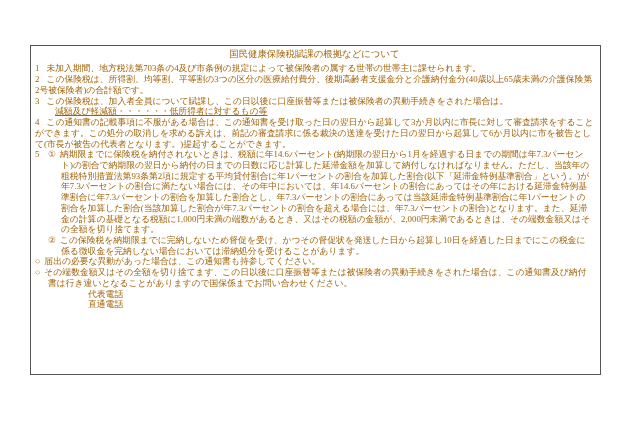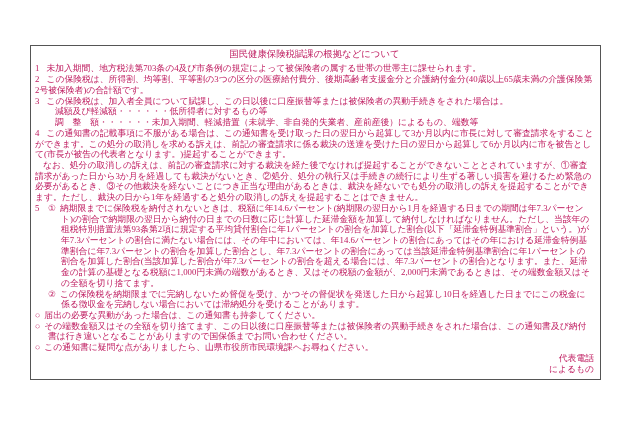--- a/index.html
+++ b/index.html
@@ -6,21 +6,21 @@
     margin: 0;
     padding: 0;
     background: #ffffff;
   }
   .page {
     position: relative;
     width: 630px;
     height: 439px;
     background: #ffffff;
     font-family: "Liberation Serif", "DejaVu Serif", serif;
-    color: #be185d;
+    color: #a16207;
     overflow: hidden;
   }
   .doc-box {
     position: absolute;
     left: 30px;
     top: 45px;
     width: 571px;
     min-height: 330px;
     box-sizing: border-box;
     border: 1px solid #555555;
@@ -31,39 +31,39 @@
     letter-spacing: 0;
   }
   .doc-title {
     text-align: center;
     font-size: 9.4px;
     margin-bottom: 3px;
     white-space: nowrap;
   }
   .item { margin: 0; }
   .item .num { margin-right: 7px; }
-  .sub3 { padding-left: 20px; }
+  .sub3 { padding-left: 20px; text-decoration: underline; }
   .nao  { text-indent: 8px; }
   .item5 { position: relative; }
   .item5 .num5 {
     position: absolute;
     left: 0;
     top: 0;
   }
   .sub5 {
     padding-left: 26px;
     text-indent: -13px;
   }
   .sub5 .marker { margin-right: 4px; }
   .note {
     padding-left: 13px;
     text-indent: -13px;
   }
   .note .marker { margin-right: 4px; }
-  .phone { padding-left: 53px; text-align: right; }
+  .phone { padding-left: 53px; }
 </style>
 </head>
 <body>
 
 <div class="page">
   <div class="doc-box">
 
     <div class="doc-title">国民健康保険税賦課の根拠などについて</div>
 
     <div class="item">
@@ -71,44 +71,39 @@
     </div>
 
     <div class="item">
       <span class="num">2</span><span>この保険税は、所得割、均等割、平等割の3つの区分の医療給付費分、後期高齢者支援金分と介護納付金分(40歳以上65歳未満の介護保険第2号被保険者)の合計額です。</span>
     </div>
 
     <div class="item">
       <span class="num">3</span><span>この保険税は、加入者全員について賦課し、この日以後に口座振替等または被保険者の異動手続きをされた場合は。</span>
     </div>
     <div class="sub3">減額及び軽減額・・・・・・低所得者に対するもの等</div>
-    <div class="sub3">調　整　額・・・・・・未加入期間、軽減措置（未就学、非自発的失業者、産前産後）によるもの、端数等</div>
 
     <div class="item">
       <span class="num">4</span><span>この通知書の記載事項に不服がある場合は、この通知書を受け取った日の翌日から起算して3か月以内に市長に対して審査請求をすることができます。この処分の取消しを求める訴えは、前記の審査請求に係る裁決の送達を受けた日の翌日から起算して6か月以内に市を被告として(市長が被告の代表者となります。)提起することができます。</span>
     </div>
-    <div class="nao">なお、処分の取消しの訴えは、前記の審査請求に対する裁決を経た後でなければ提起することができないこととされていますが、①審査請求があった日から3か月を経過しても裁決がないとき、②処分、処分の執行又は手続きの続行により生ずる著しい損害を避けるため緊急の必要があるとき、③その他裁決を経ないことにつき正当な理由があるときは、裁決を経ないでも処分の取消しの訴えを提起することができます。ただし、裁決の日から1年を経過すると処分の取消しの訴えを提起することはできません。</div>
 
     <div class="item item5">
       <span class="num5">5</span>
       <div class="sub5">
         <span class="marker">①</span><span>納期限までに保険税を納付されないときは、税額に年14.6パーセント(納期限の翌日から1月を経過する日までの期間は年7.3パーセント)の割合で納期限の翌日から納付の日までの日数に応じ計算した延滞金額を加算して納付しなければなりません。ただし、当該年の租税特別措置法第93条第2項に規定する平均貸付割合に年1パーセントの割合を加算した割合(以下「延滞金特例基準割合」という。)が年7.3パーセントの割合に満たない場合には、その年中においては、年14.6パーセントの割合にあってはその年における延滞金特例基準割合に年7.3パーセントの割合を加算した割合とし、年7.3パーセントの割合にあっては当該延滞金特例基準割合に年1パーセントの割合を加算した割合(当該加算した割合が年7.3パーセントの割合を超える場合には、年7.3パーセントの割合)となります。また、延滞金の計算の基礎となる税額に1,000円未満の端数があるとき、又はその税額の金額が、2,000円未満であるときは、その端数金額又はその全額を切り捨てます。</span>
       </div>
       <div class="sub5">
         <span class="marker">②</span><span>この保険税を納期限までに完納しないため督促を受け、かつその督促状を発送した日から起算し10日を経過した日までにこの税金に係る徴収金を完納しない場合においては滞納処分を受けることがあります。</span>
       </div>
     </div>
 
     <div class="note">
       <span class="marker">○</span><span>届出の必要な異動があった場合は、この通知書も持参してください。</span>
     </div>
     <div class="note">
       <span class="marker">○</span><span>その端数金額又はその全額を切り捨てます、この日以後に口座振替等または被保険者の異動手続きをされた場合は、この通知書及び納付書は行き違いとなることがありますので国保係までお問い合わせください。</span>
     </div>
-    <div class="note">
-      <span class="marker">○</span><span>この通知書に疑問な点がありましたら、山県市役所市民環境課へお尋ねください。</span>
-    </div>
 
     <div class="phone">代表電話</div>
-    <div class="phone">によるもの</div>
+    <div class="phone">直通電話</div>
 
   </div>
 </div>
 
 </body></html>

